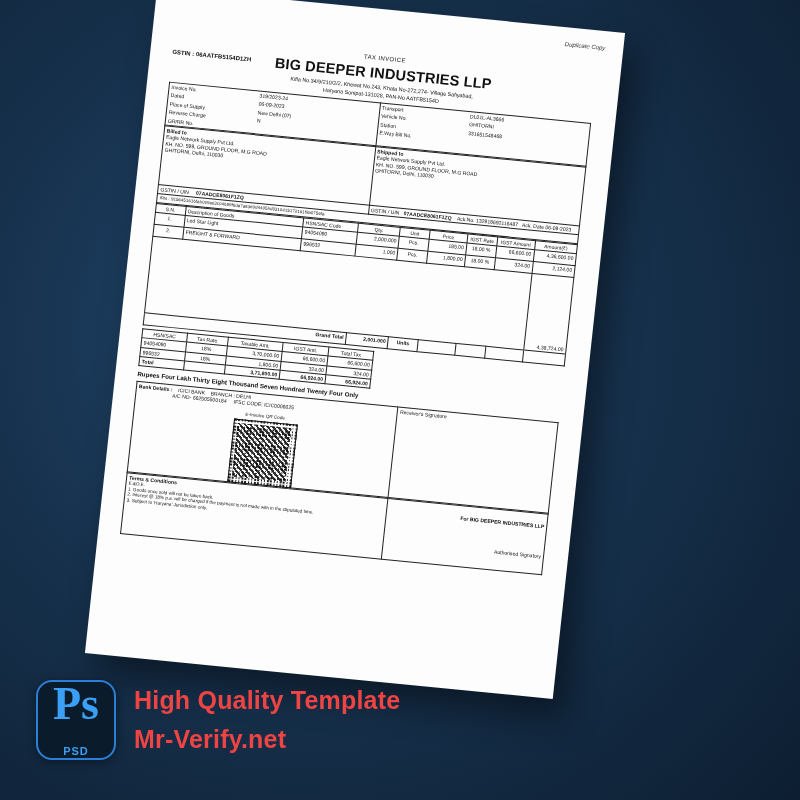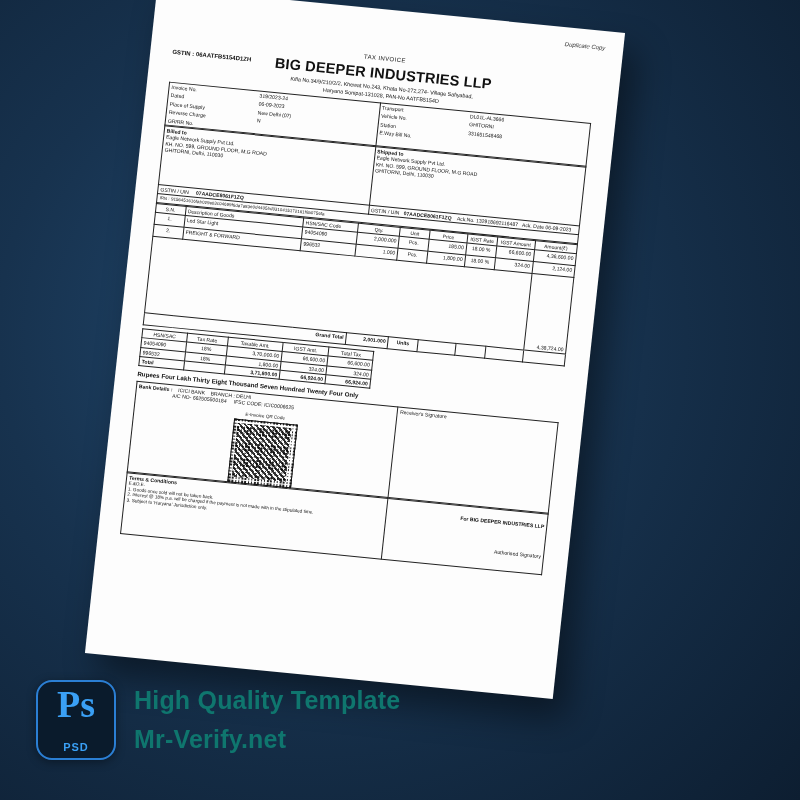--- a/index.html
+++ b/index.html
@@ -62,23 +62,23 @@
     mix-blend-mode:multiply;opacity:.85;
   }
   .sig{height:34px;}
   
   .brand{position:absolute; left:36px; bottom:40px; display:flex; align-items:center; gap:18px;}
   .psd{
     width:76px;height:76px;border-radius:16px;background:#0a1b2c;border:2px solid #2b7fd4;
     display:flex;flex-direction:column;align-items:center;justify-content:center;color:#3aa0f5;
     box-shadow:0 2px 10px rgba(0,0,0,.4);
   }
-  .psd .ps{font-size:38px;font-weight:bold;line-height:.9;font-family:"Liberation Serif",serif;}
+  .psd .ps{font-size:46px;font-weight:bold;line-height:.9;font-family:"Liberation Serif",serif;}
   .psd .sub{font-size:11px;font-weight:bold;letter-spacing:1px;margin-top:20px;}
-  .brand-txt{color:#0f766e;}
+  .brand-txt{color:#ef4444;}
   .brand-txt .l1{font-size:25px;font-weight:bold;letter-spacing:.2px;}
   .brand-txt .l2{font-size:25px;font-weight:bold;letter-spacing:.2px;margin-top:10px;}
 </style>
 </head>
 <body>
 
 <div class="paper-wrap">
   <div class="paper">
     <div class="sheet">
 

